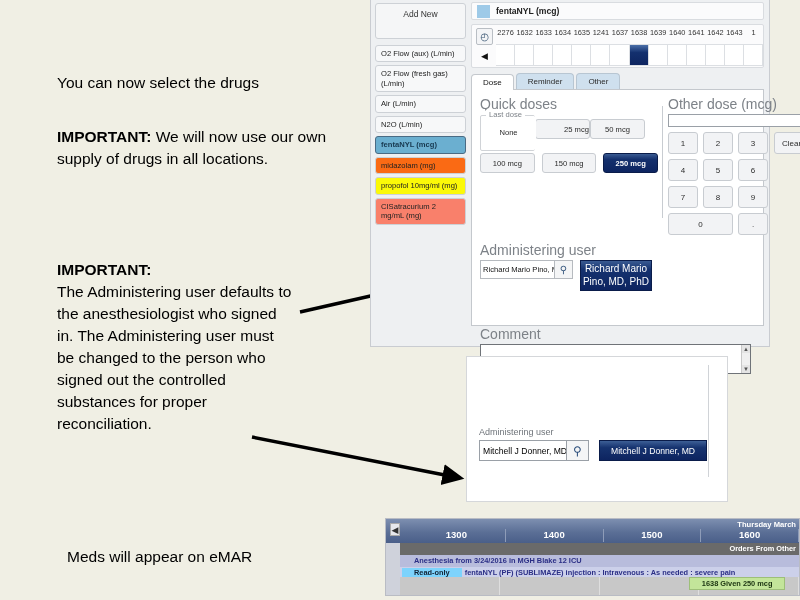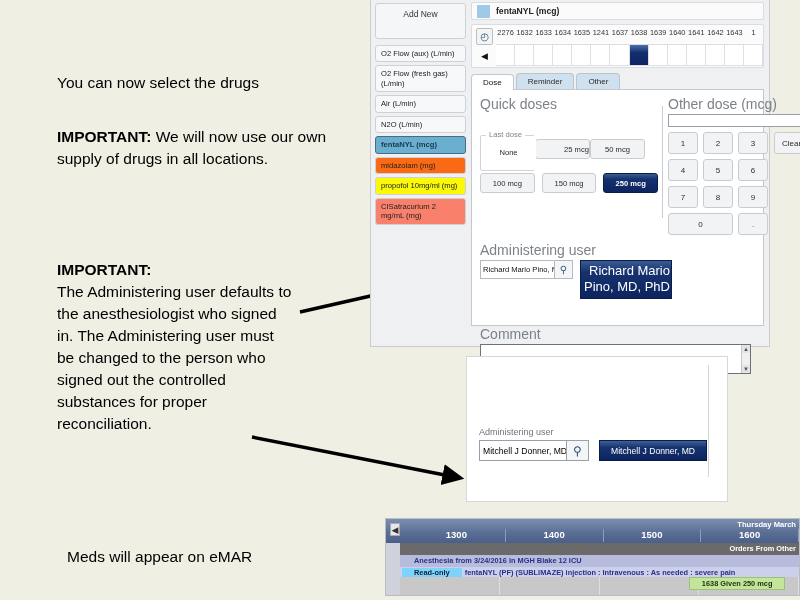--- a/index.html
+++ b/index.html
@@ -127,24 +127,24 @@
   .admin { position:absolute; left:8px; top:152px; width:250px; }
   .adminrow { display:flex; align-items:flex-start; margin-top:2px; }
   .adminfield { width:75px; height:19px; border:1px solid #b6babf;
                 background:#fff; font-size:7.6px; color:#111;
                 line-height:18px; padding-left:2px; overflow:hidden;
                 white-space:nowrap; }
   .magbtn { width:18px; height:19px; border:1px solid #b6babf;
             border-left:none; background:#f4f5f6;
             display:flex; align-items:center; justify-content:center;
             font-size:10px; color:#34557c; }
-  .userchip { margin-left:7px; width:92px; min-height:19px;
+  .userchip { margin-left:7px; width:72px; min-height:19px;
               background:linear-gradient(#3a5b92 0%, #15326f 30%, #0d2460 100%);
-              border:1px solid #0a1c4a; color:#fff; font-size:13px;
-              text-align:right; line-height:1.25; padding:2px 1px; }
+              border:1px solid #0a1c4a; color:#fff; font-size:10px;
+              text-align:center; line-height:1.25; padding:2px 1px; }
 
   .commentwrap { position:absolute; left:8px; top:196px; right:12px;margin-top:40px; }
   .commentbox { height:30px; border:1px solid #6f7378; background:#fff;
                 margin-top:2px; position:relative; }
   .sbar { position:absolute; right:0; top:0; bottom:0; width:9px;
           background:#f0f0f0; border-left:1px solid #c8c8c8; }
   .sbtn { height:8px; font-size:6px; text-align:center; line-height:8px;
           color:#555; background:#e4e4e4; }
   .sbtn.bot { position:absolute; bottom:0; left:0; right:0; }
 
@@ -291,21 +291,21 @@
       <div class="tabs">
         <div class="tab on">Dose</div>
         <div class="tab">Reminder</div>
         <div class="tab">Other</div>
       </div>
 
       <div class="dosebody">
 
         <div class="quick">
           <div class="lbl">Quick doses</div>
-          <div style="display:flex; margin-top:20px;">
+          <div style="display:flex; margin-top:0;">
             <div class="fieldset" style="width:55px;">
               <span class="fs-legend">Last dose</span>
               <div class="dbtn none" style="border:none;">None</div>
             </div>
             <div class="dbtn" style="margin-top:7px;padding-left:28px;">25 mcg</div>
             <div class="dbtn" style="margin-top:7px;">50 mcg</div>
           </div>
           <div class="btnrow" style="margin-top:2px;justify-content:center;">
             <div class="dbtn">100 mcg</div>
             <div class="dbtn">150 mcg</div>

